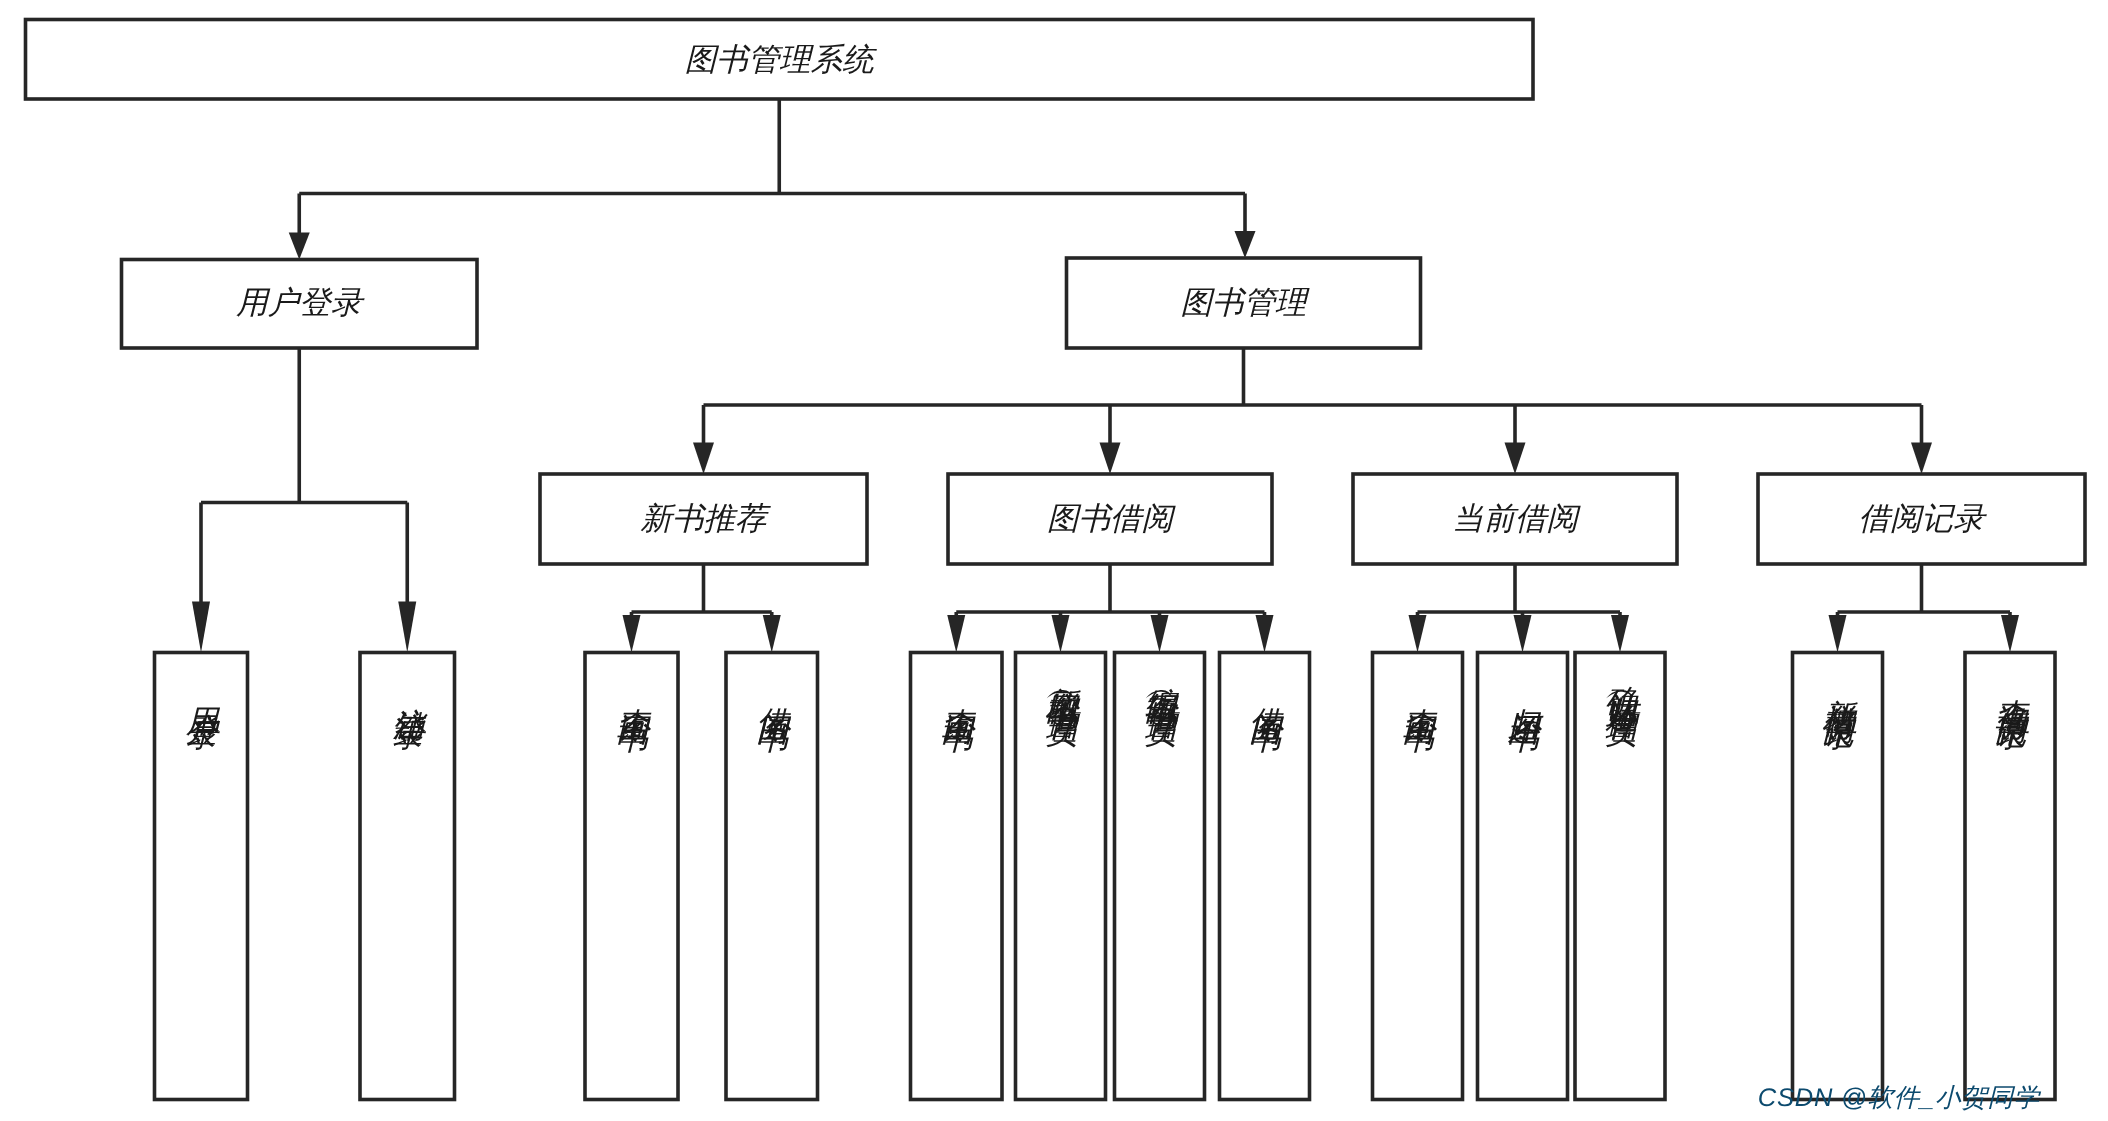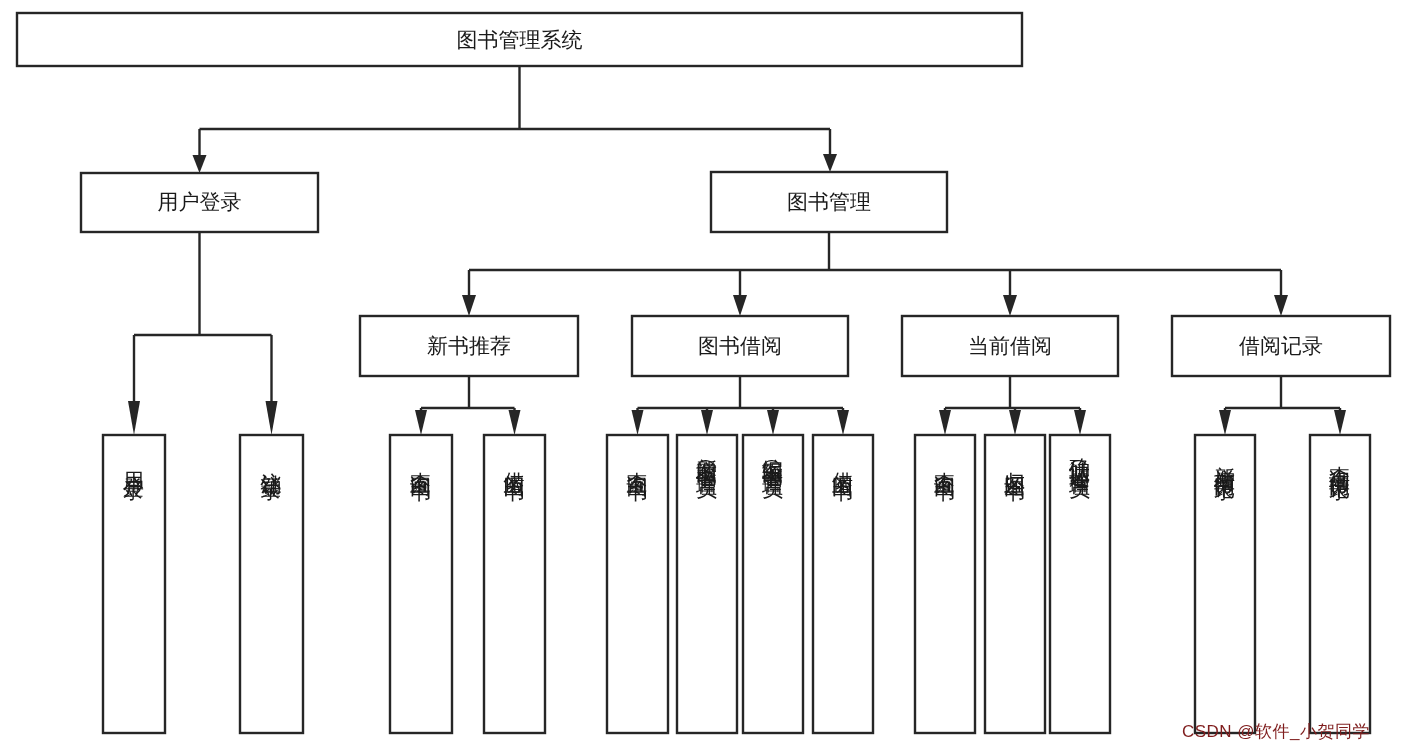--- a/index.html
+++ b/index.html
@@ -13,20 +13,21 @@
     height: 747px;
     font-family: "Liberation Sans", "DejaVu Sans", sans-serif;
     overflow: hidden;
     position: relative;
   }
   #diagram-root {
     position: relative;
     width: 1378px;
     height: 747px;
     background: #ffffff;
+    font-style: italic;
   }
   svg#tree-svg {
     position: absolute;
     left: 0;
     top: 0;
     width: 1405px;
     height: 747px;
   }
   .node-box {
     fill: #ffffff;
@@ -63,25 +64,25 @@
     text-orientation: upright;
     font-family: "Liberation Sans", "DejaVu Sans", sans-serif;
     font-size: 21px;
     line-height: 1;
     letter-spacing: 3px;
     color: #1a1a1a;
     white-space: nowrap;
   }
   #watermark {
     position: absolute;
-    right: 8px;
+    right: 18px;
     bottom: 4px;
     font-family: "Liberation Sans", "DejaVu Sans", sans-serif;
     font-size: 17px;
-    color: #7f1d1d;
+    color: #0c4a6e;
     letter-spacing: 0.5px;
     white-space: nowrap;
   }
 </style>
 </head>
 <body>
 
 <div id="diagram-root">
 
   <svg id="tree-svg" viewBox="0 0 1405 747">

